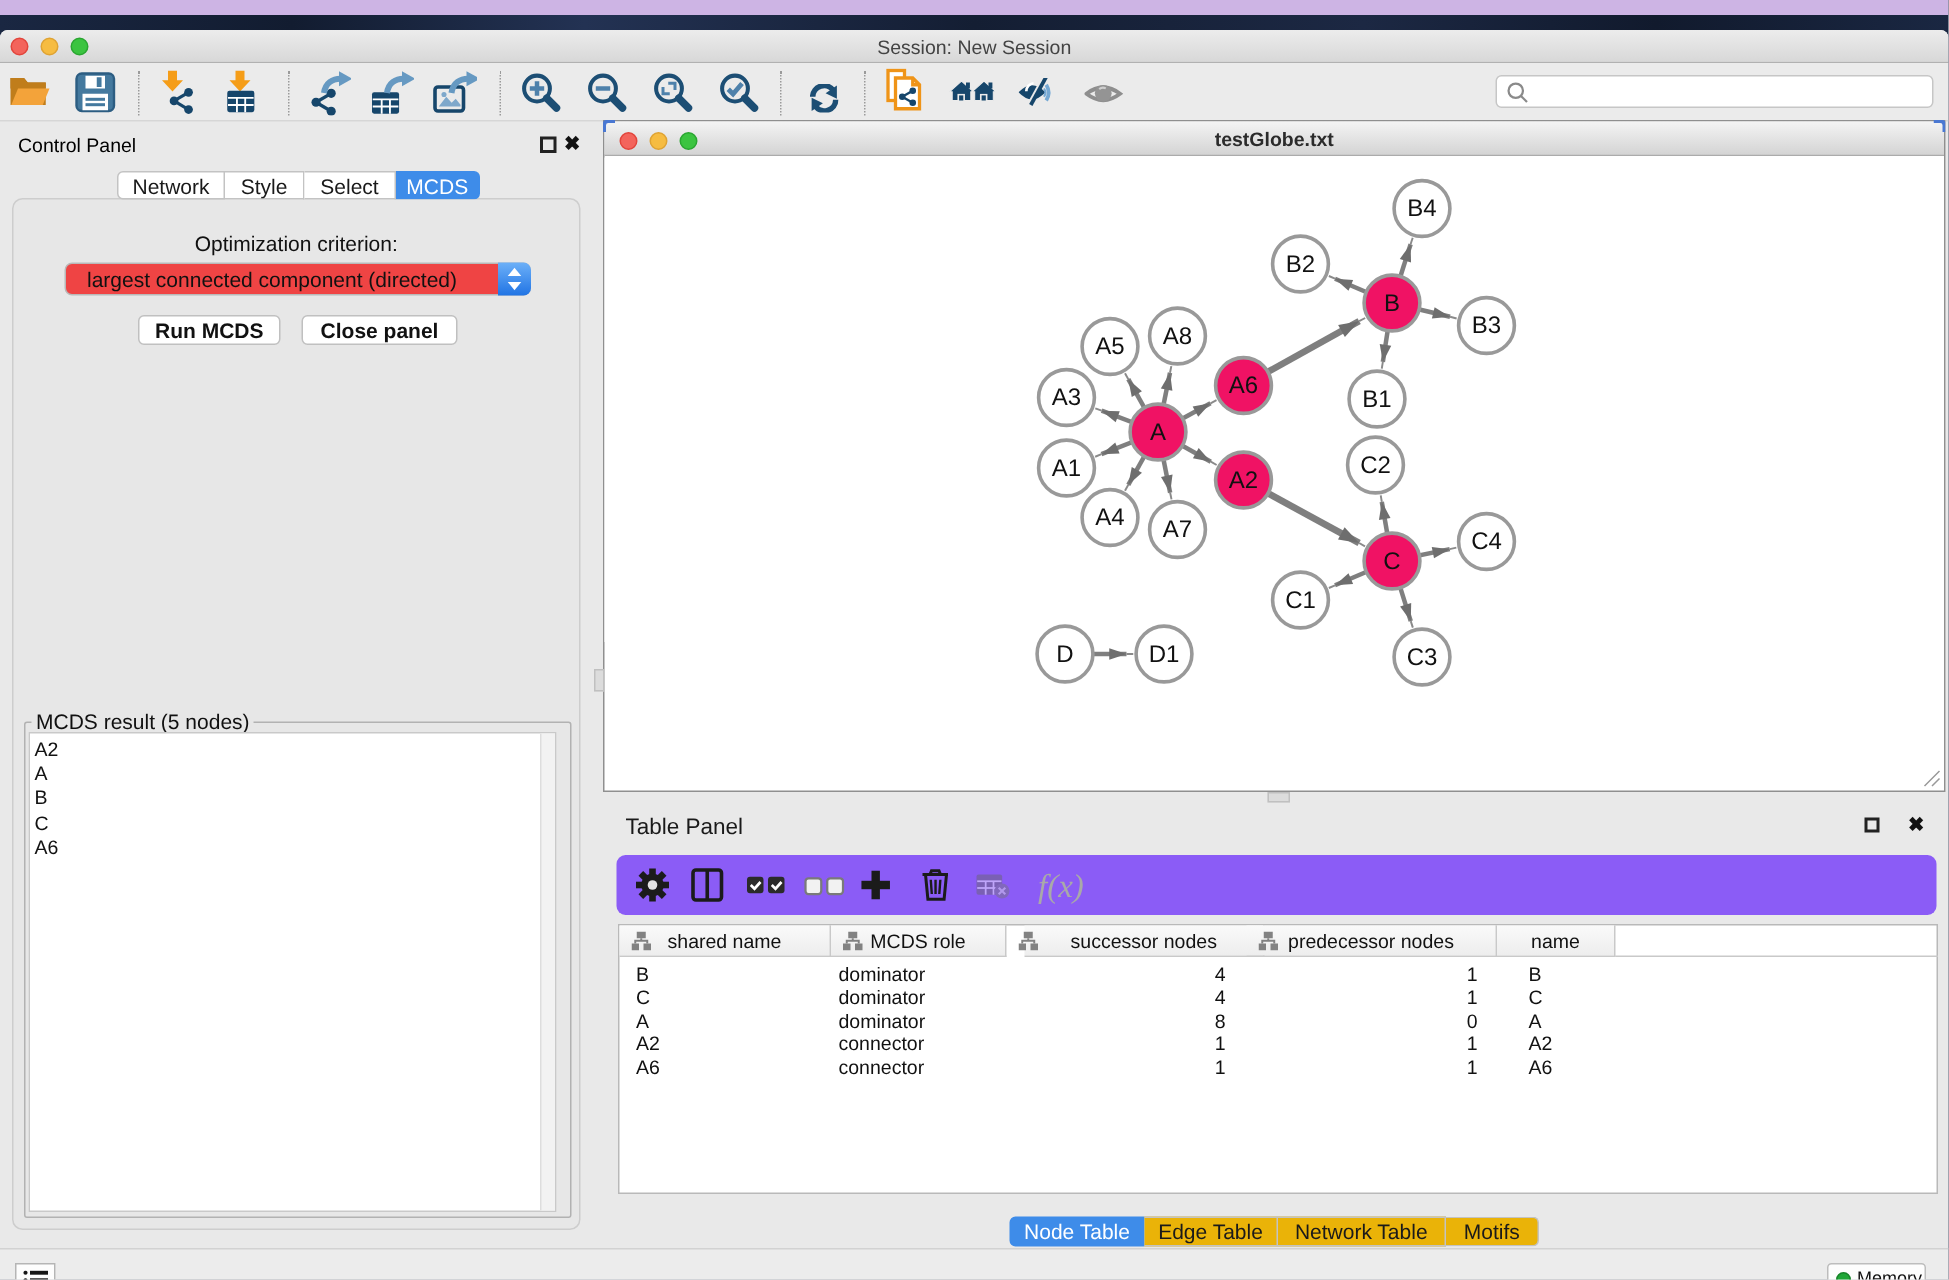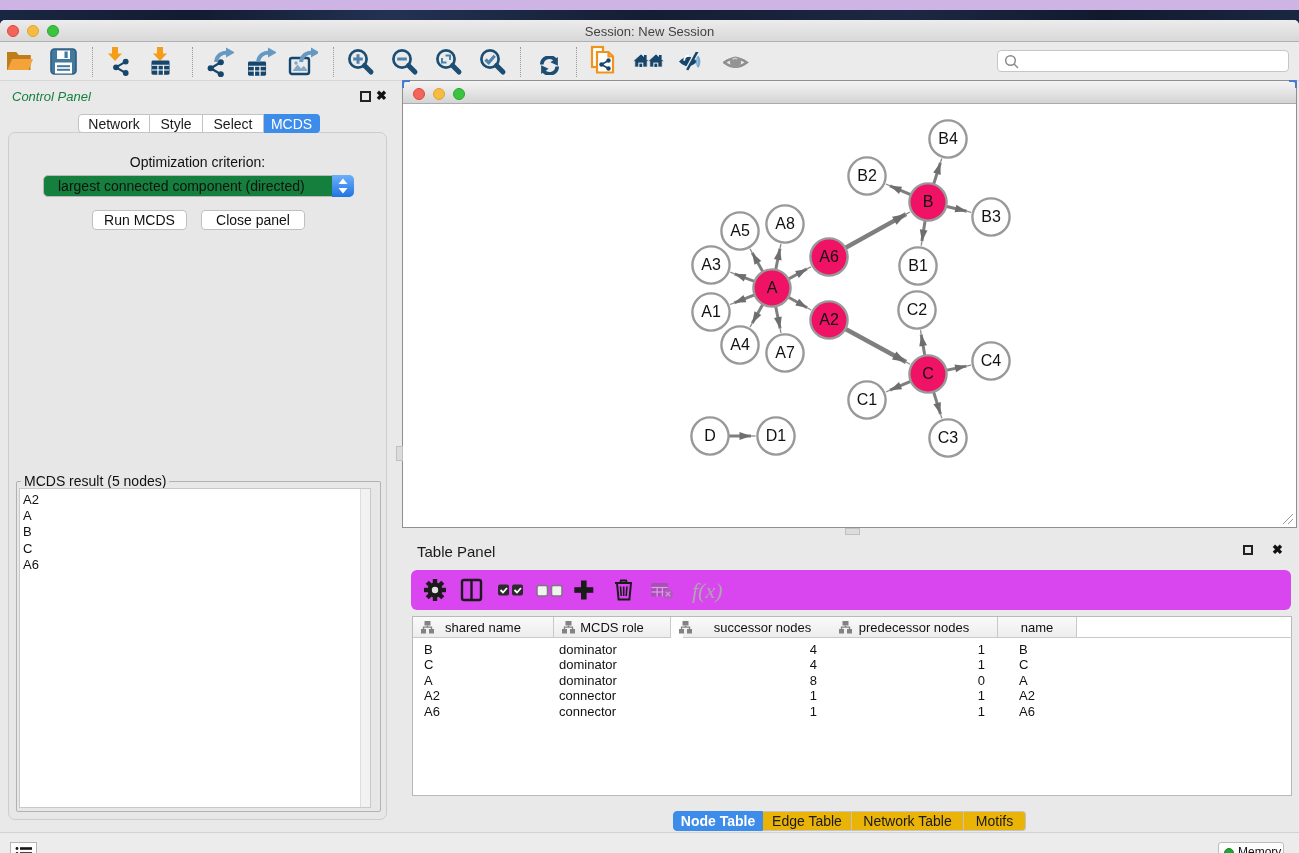--- a/index.html
+++ b/index.html
@@ -8,48 +8,48 @@
 #topstrip { position:absolute; left:0; top:0; width:1299px; height:10px; background:#cdb4e4; }
 #win { position:absolute; left:0; top:2px; width:1299px; height:845px; background:#e9e9e9; border-radius:5px 5px 0 0; overflow:hidden;margin-top:18px; }
 .abs { position:absolute; }
 #titlebar { position:absolute; left:0; top:0; width:100%; height:22px; background:linear-gradient(#ececec,#d8d8d8); border-bottom:1px solid #b1b1b1; border-radius:5px 5px 0 0; }
 .light { position:absolute; top:4.5px; width:12px; height:12px; border-radius:50%; }
 #titlebar .t { position:absolute; width:100%; text-align:center; top:4px; font-size:13px; color:#434343; }
 #toolbar { position:absolute; left:0; top:22px; width:100%; height:39px; background:#ebebeb; border-bottom:1px solid #d6d6d6; }
 .tsep { position:absolute; top:5px; height:30px; width:0; border-left:1px dotted #9a9a9a; }
 .ticon { position:absolute; }
 #searchbox { position:absolute; left:997px; top:30px; width:292px; height:22px; background:#fff; border:1px solid #c6c6c6; border-radius:4px; }
-#cp-title { position:absolute; left:12px; top:69px; font-size:13px; color:#15803d;font-style:italic; }
+#cp-title { position:absolute; left:12px; top:69px; font-size:13px; color:#000000; }
 #cp-panel { position:absolute; left:8px; top:112px; width:379px; height:688px; background:#e7e7e7; border:1px solid #cdcdcd; border-radius:7px; }
 #cp-tabs { position:absolute; left:78px; top:94px; height:19px; display:flex; z-index:5; }
 .tab { height:19px; font-size:14px; color:#1a1a1a; background:#fff; border:1px solid #c3c3c3; border-left:none; display:flex; align-items:center; justify-content:center; }
 .tab.first { border-left:1px solid #c3c3c3; border-radius:4px 0 0 4px; }
 .tab.last { border-radius:0 4px 4px 0; }
 .tab.sel { background:#3e8ce9; color:#fff; border-color:#3e8ce9; }
 #optlabel { position:absolute; left:8px; top:134px; width:379px; text-align:center; font-size:14px; color:#111; }
-#dropdown { position:absolute; left:43px; top:155px; width:311px; height:22px; background:#15803d; border:1px solid #b9b9b9; border-radius:5px; font-size:14px; color:#111; line-height:20px; padding-left:14px; }
+#dropdown { position:absolute; left:43px; top:155px; width:311px; height:22px; background:#ef4444; border:1px solid #b9b9b9; border-radius:5px; font-size:14px; color:#111; line-height:20px; padding-left:14px; }
 #dropstep { position:absolute; right:-1px; top:-1px; width:22px; height:22px; border-radius:0 5px 5px 0; background:linear-gradient(#6cb0f8,#2174e4); }
-.btn { position:absolute; height:20px; background:#fff; border:1px solid #c0c0c0; border-radius:4px; font-size:14px; color:#111; text-align:center; line-height:18px; }
+.btn { position:absolute; height:20px; background:#fff; border:1px solid #c0c0c0; border-radius:4px; font-size:14px; color:#111; text-align:center; line-height:18px;font-weight:bold; }
 #grpbox { position:absolute; left:16px; top:461px; width:365px; height:331px; border:1px solid #b2b2b2; border-radius:2px; }
 #grplabel { position:absolute; left:21px; top:453px; background:#e7e7e7; padding:0 3px; font-size:14px; color:#111; }
 #mlist { position:absolute; left:19px; top:468px; width:352px; height:320px; background:#fff; border:1px solid #c9c9c9; padding-top:3px; }
 #mlist .sb { position:absolute; right:0; top:0; width:10px; height:100%; background:#f2f2f2; border-left:1px solid #ddd; }
 #mlist .it { font-size:13px; color:#111; padding-left:3px; height:16.2px; line-height:16.2px; }
 #netwin { position:absolute; left:402px; top:60px; width:895px; height:448px; border:1px solid #8f8f8f; background:#fff; }
 #nettitle { position:absolute; left:0; top:0; width:100%; height:23px; background:linear-gradient(#f4f4f4,#d4d4d4); border-bottom:1px solid #ababab; }
 #nettitle .t { position:absolute; width:100%; text-align:center; top:4px; font-size:13px; font-weight:bold; color:#2b2b2b; }
 #netcanvas { position:absolute; left:0; top:24px; width:893px; height:323px; background:#fff; }
 #tp-title { position:absolute; left:417px; top:523px; font-size:15px; color:#1a1a1a; }
-#tp-toolbar { position:absolute; left:411px; top:550px; width:880px; height:40px; background:#d946ef; border-radius:6px; }
+#tp-toolbar { position:absolute; left:411px; top:550px; width:880px; height:40px; background:#8b5cf6; border-radius:6px; }
 #tp-table { position:absolute; left:412px; top:596px; width:880px; height:180px; background:#fff; border:1px solid #b9b9b9; }
 .hcell { position:absolute; top:0; height:21px; background:linear-gradient(#fafafa,#ededed); border-right:1px solid #c9c9c9; border-bottom:1px solid #c9c9c9; font-size:13px; color:#111; text-align:center; line-height:21px; }
 .trow { position:absolute; font-size:13px; color:#111; height:16px; line-height:16px; }
 #tp-tabs { position:absolute; left:673px; top:791px; height:20px; display:flex; z-index:5; }
 .ttab { height:20px; font-size:14px; color:#1a1a1a; background:#eab308; border:1px solid #c3c3c3; border-left:none; display:flex; align-items:center; justify-content:center; }
-.ttab.first { border-left:1px solid #c3c3c3; border-radius:4px 0 0 4px;font-weight:bold; }
+.ttab.first { border-left:1px solid #c3c3c3; border-radius:4px 0 0 4px; }
 .ttab.last { border-radius:0 4px 4px 0; }
 .ttab.sel { background:#3e8ce9; color:#fff; border-color:#3e8ce9; }
 #statusbar { position:absolute; left:0; top:812px; width:100%; height:31px; background:#ececec; border-top:1px solid #d2d2d2; }
 #hambtn { position:absolute; left:10px; top:822px; width:27px; height:22px; background:#fdfdfd; border:1px solid #b5b5b5; }
 #membtn { position:absolute; left:1218px; top:822px; width:66px; height:20px; background:#fdfdfd; border:1px solid #bdbdbd; border-radius:3px; font-size:12px; color:#111; line-height:18px; padding-left:19px; }
 #membtn .dot { position:absolute; left:5px; top:4.5px; width:10px; height:10px; border-radius:50%; background:#1fa637; border:1px solid #17842a; }
 </style>
 </head>
 <body>
 <div id="topstrip"></div>
@@ -255,20 +255,21 @@
     <svg class="abs" style="left:-1px;top:-1px;z-index:9" width="8" height="8">
         <path d="M0 8 L0 2 Q0 0 2 0 L8 0 L8 2 L3.5 2 Q2 2 2 3.5 L2 8 z" fill="#4a78d2"></path>
       </svg>
     <svg class="abs" style="right:-1px;top:-1px;z-index:9" width="8" height="8">
         <path d="M8 8 L8 2 Q8 0 6 0 L0 0 L0 2 L4.5 2 Q6 2 6 3.5 L6 8 z" fill="#4a78d2"></path>
       </svg>
     <div id="nettitle">
       <div class="light" style="left:10px;top:7px;background:#f3645c;border:1px solid #e2453c;"></div>
       <div class="light" style="left:30px;top:7px;background:#f6bc41;border:1px solid #dfa333;"></div>
       <div class="light" style="left:50px;top:7px;background:#3bc440;border:1px solid #2aa631;"></div>
+      <div class="t">testGlobe.txt</div>
     </div>
     <div id="netcanvas">
       <svg width="893" height="423" viewBox="403 86 893 423" font-family="Liberation Sans, sans-serif">
 <line x1="772" y1="269" x2="734.3" y2="283.8" stroke="#7f7f7f" stroke-width="3"></line>
 <line x1="734.3" y1="283.8" x2="730.1" y2="285.5" stroke="#8a8a8a" stroke-width="1.3"></line>
 <polygon points="734.3,283.8 743.5,276.0 746.4,283.3" fill="#6e6e6e"></polygon>
 <line x1="772" y1="269" x2="734.4" y2="254.8" stroke="#7f7f7f" stroke-width="3"></line>
 <line x1="734.4" y1="254.8" x2="730.2" y2="253.2" stroke="#8a8a8a" stroke-width="1.3"></line>
 <polygon points="734.4,254.8 746.5,255.2 743.8,262.5" fill="#6e6e6e"></polygon>
 <line x1="772" y1="269" x2="752.2" y2="304.2" stroke="#7f7f7f" stroke-width="3"></line>

